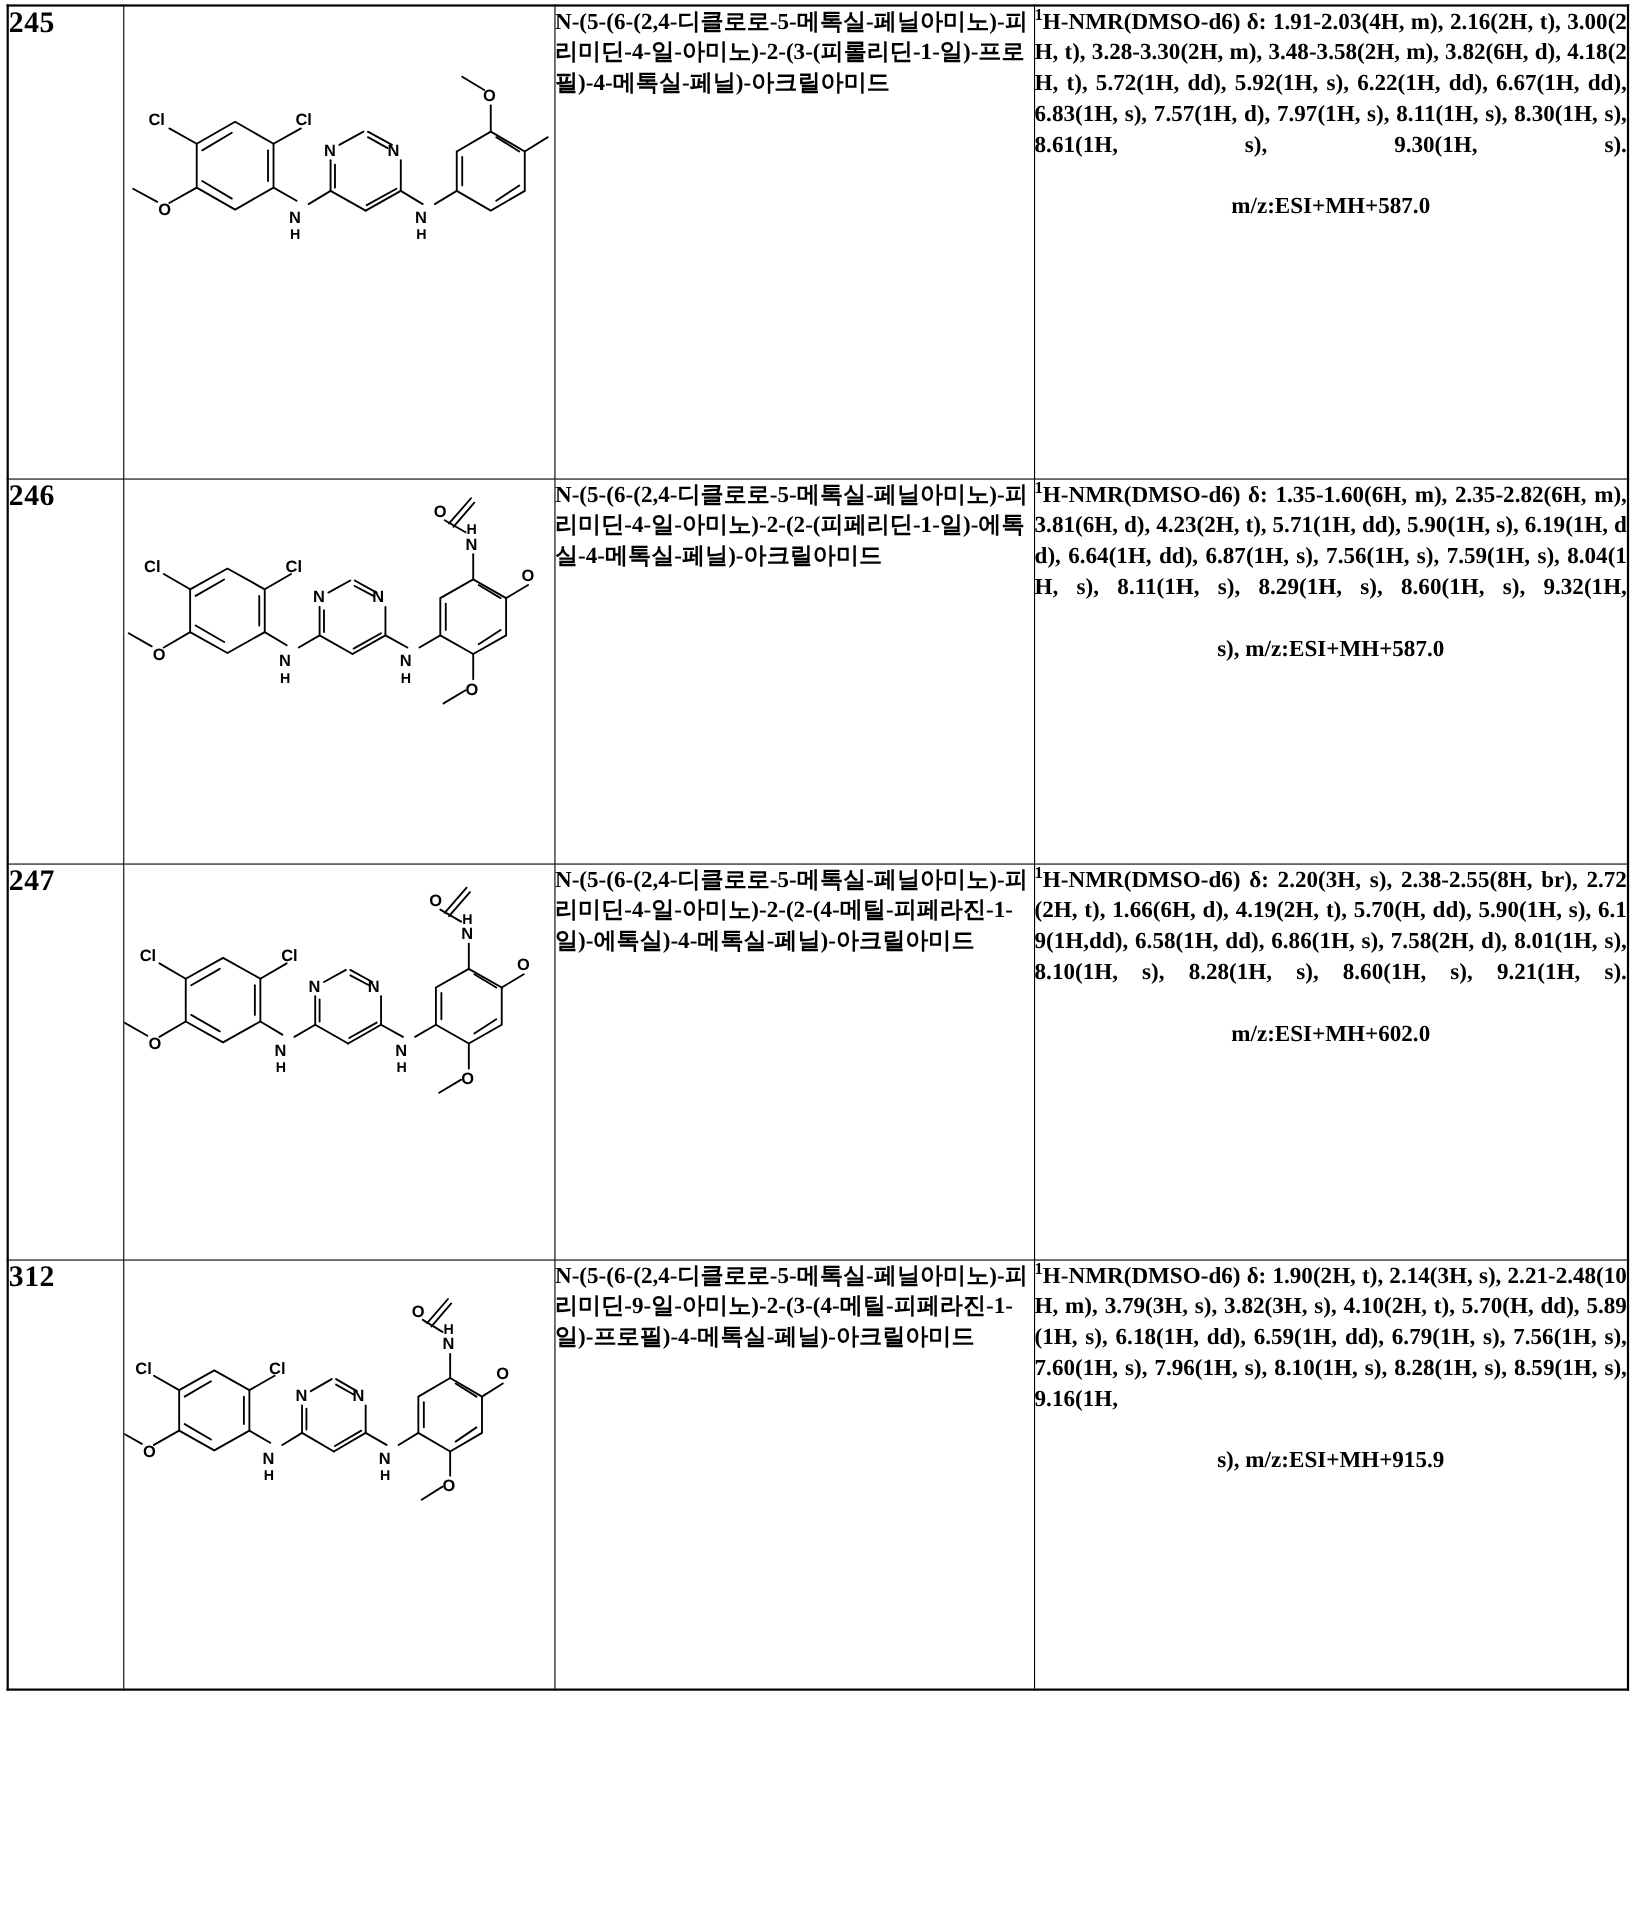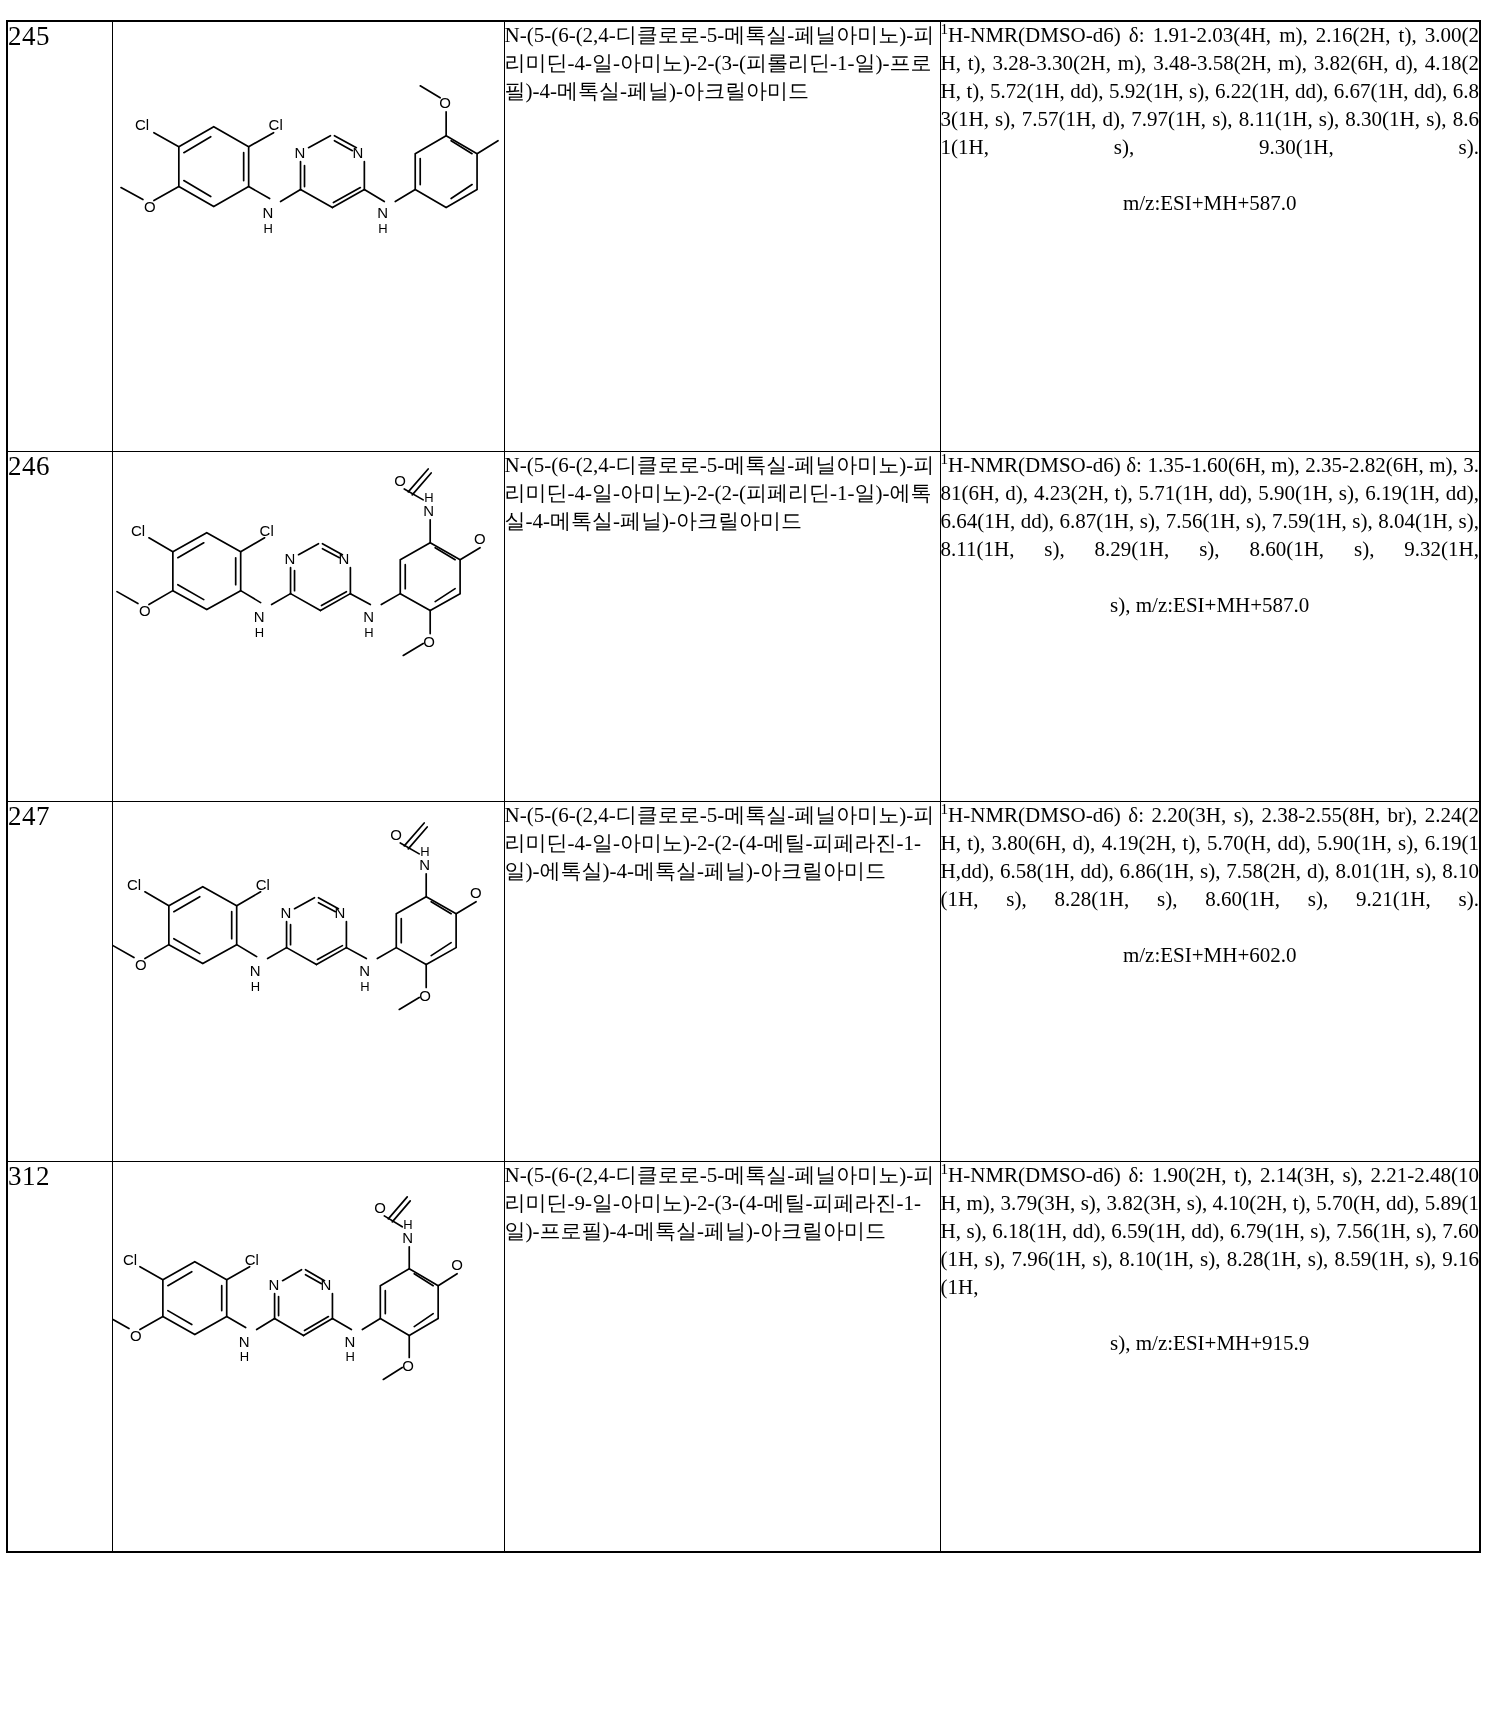--- a/index.html
+++ b/index.html
@@ -9,21 +9,22 @@
     background: #ffffff;
   }
   body {
     width: 1485px;
     font-family: "Liberation Serif", "DejaVu Serif", serif;
     color: #000000;
   }
   .page {
     width: 1211px;
     box-sizing: border-box;
-    padding: 20px 6px 6px 6px;
+    padding: 4px 6px 6px 6px;
+    font-weight: bold;
   }
   table.compound-table {
     border-collapse: collapse;
     table-layout: fixed;
     width: 1473px;
     border: 2px solid #000;
   }
   table.compound-table td {
     border: 1.5px solid #000;
     vertical-align: top;
@@ -335,21 +336,21 @@
             <line class="bond" x1="344" y1="112" x2="364" y2="100"></line>
             <text class="atom" x="358" y="96">O</text>
           </g>
         </svg>
       </div>
     </td>
     <td class="cell-name">
       <span class="body">N-(5-(6-(2,4-디클로로-5-메톡실-페닐아미노)-피리미딘-4-일-아미노)-2-(2-(4-메틸-피페라진-1-일)-에톡실)-4-메톡실-페닐)-아크릴아미드</span>
     </td>
     <td class="cell-nmr">
-      <span class="body"><sup class="iso">1</sup><span>H-NMR(DMSO-d6)           δ:  2.20(3H,  s),  2.38-2.55(8H,  br),  2.24(2H,  t),  3.80(6H,  d),   4.19(2H,   t),   5.70(H,  dd),        5.90(1H,           s),  6.19(1H,dd),  6.58(1H,  dd),  6.86(1H,  s),  7.58(2H,  d),  8.01(1H,  s),  8.10(1H,  s),  8.28(1H,  s),  8.60(1H,  s),  9.21(1H,                s).</span></span>
+      <span class="body"><sup class="iso">1</sup><span>H-NMR(DMSO-d6)           δ:  2.20(3H,  s),  2.38-2.55(8H,  br),  2.72(2H,  t),  1.66(6H,  d),   4.19(2H,   t),   5.70(H,  dd),        5.90(1H,           s),  6.19(1H,dd),  6.58(1H,  dd),  6.86(1H,  s),  7.58(2H,  d),  8.01(1H,  s),  8.10(1H,  s),  8.28(1H,  s),  8.60(1H,  s),  9.21(1H,                s).</span></span>
       <span class="lastline">m/z:ESI+MH+602.0</span>
     </td>
   </tr>
 
   <tr>
     <td class="cell-no">
       <span>312</span>
     </td>
     <td class="cell-struct">
       <div class="struct-wrap">

